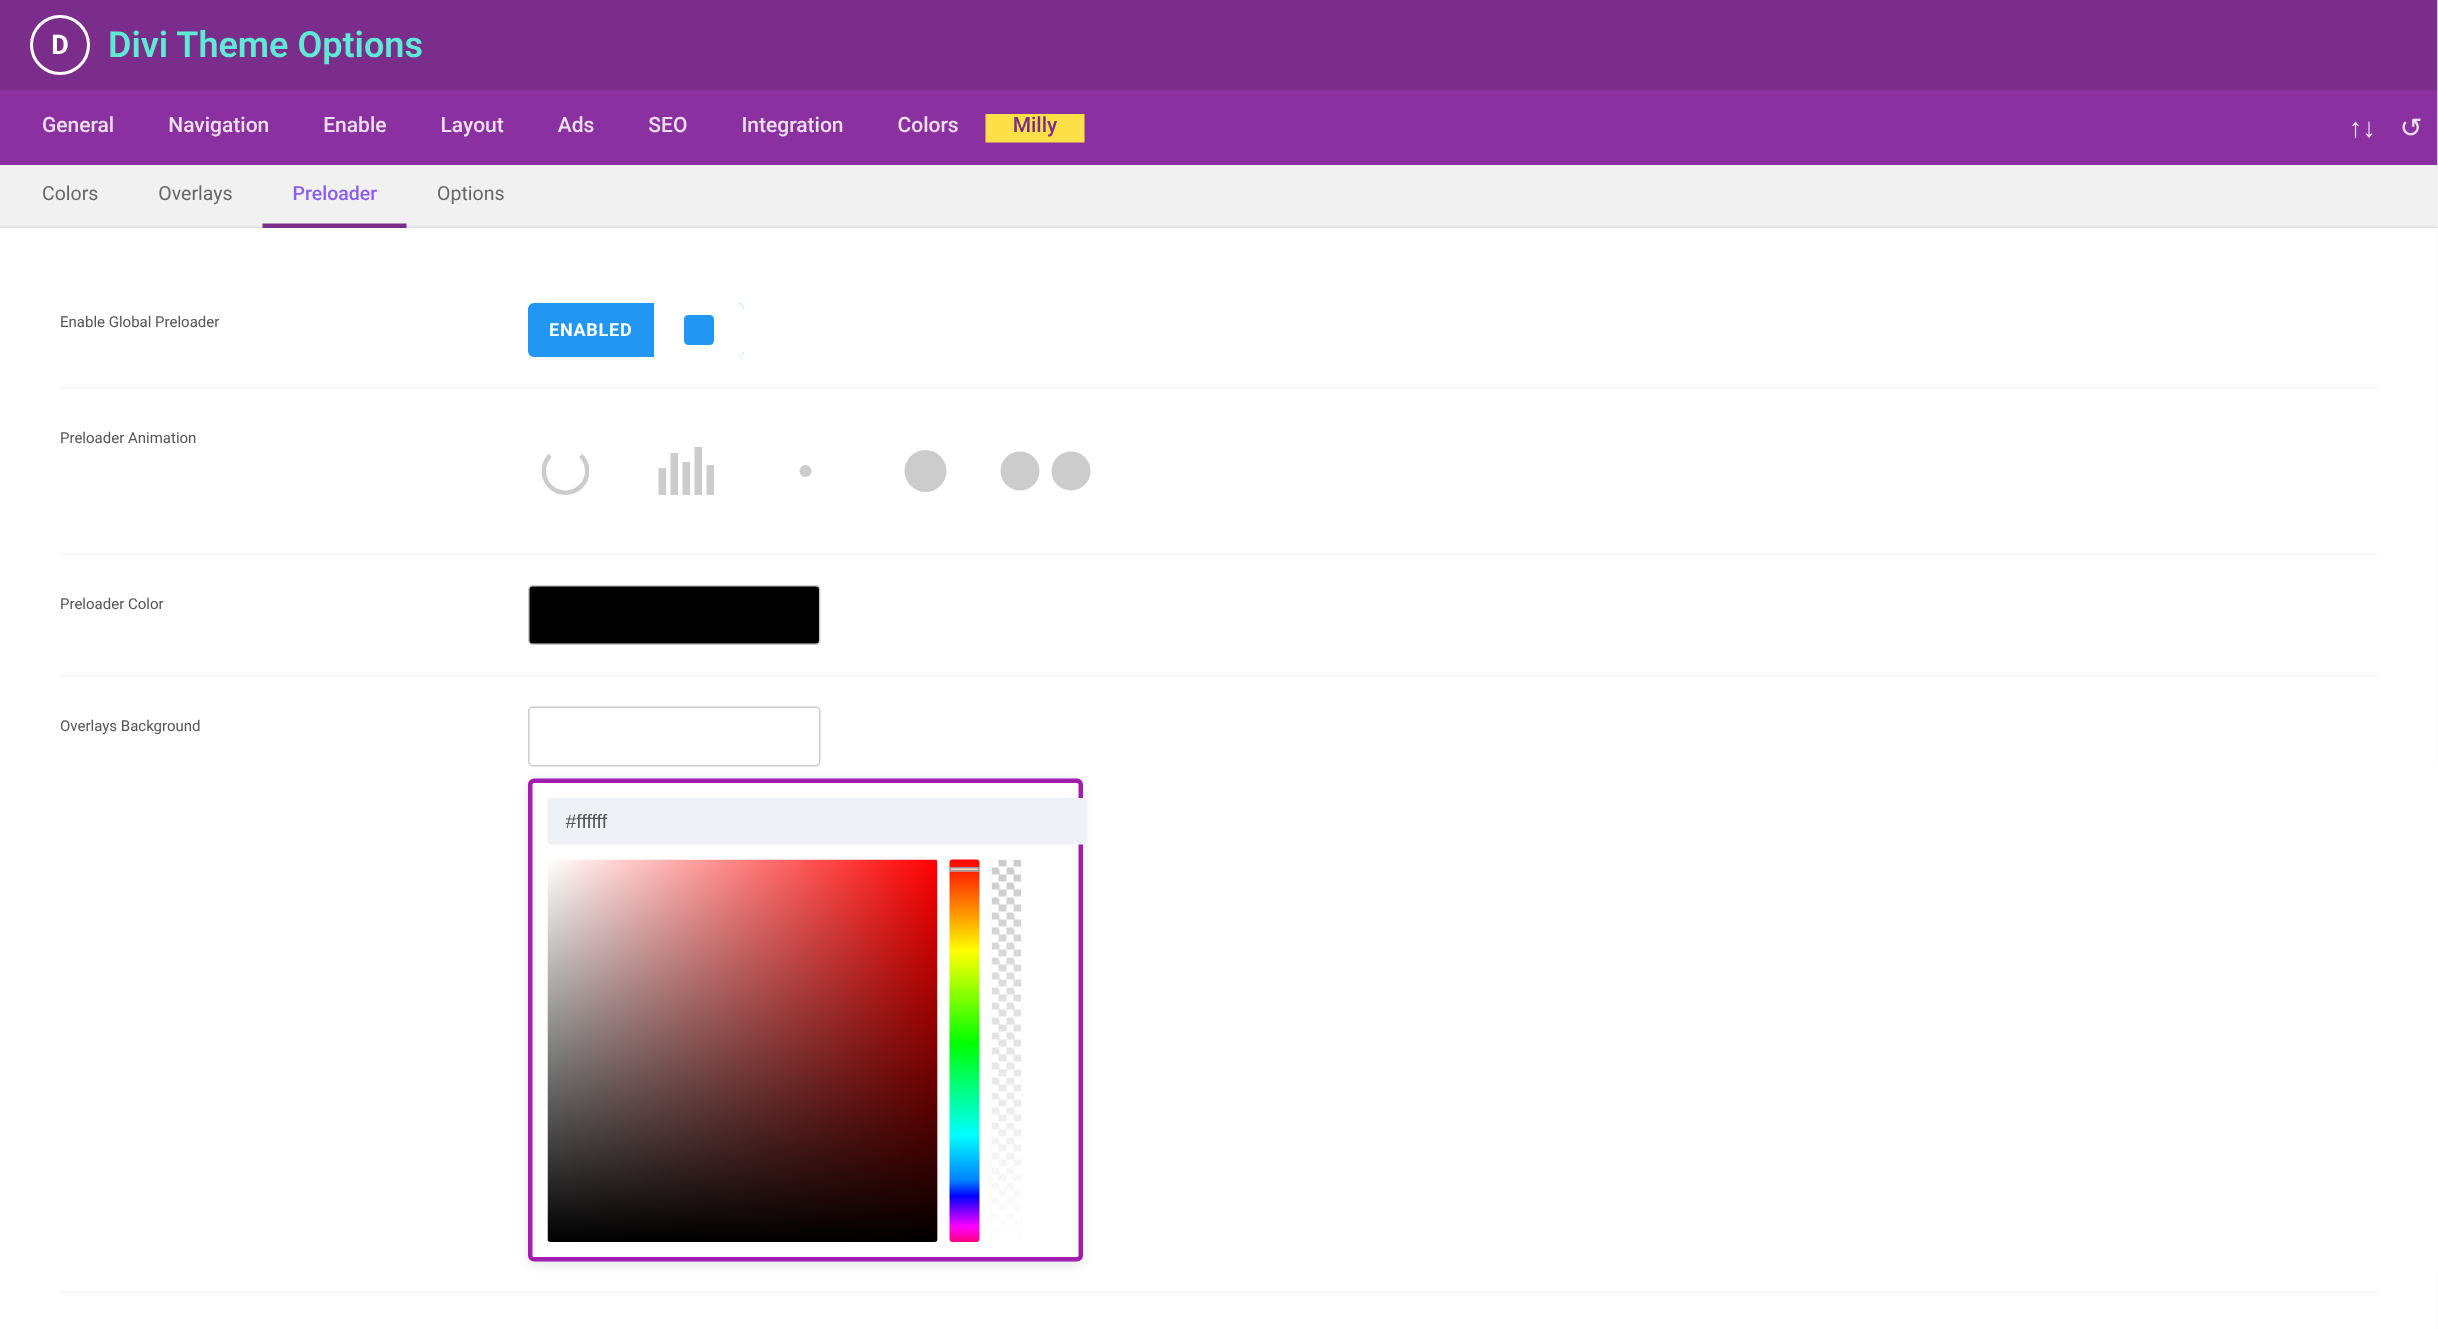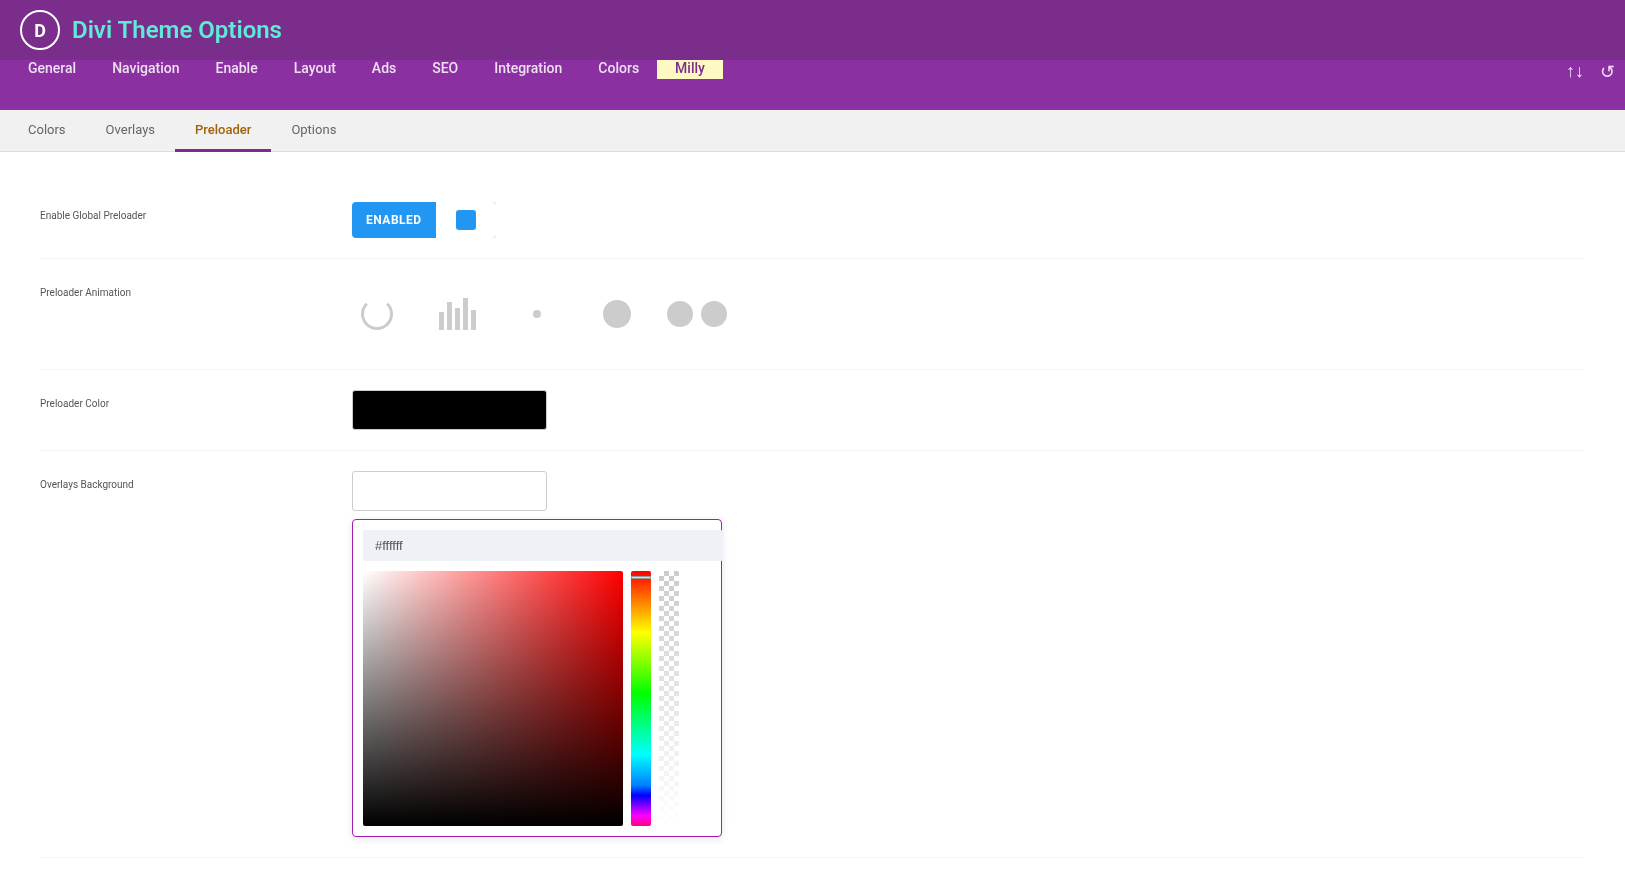--- a/index.html
+++ b/index.html
@@ -25,36 +25,36 @@
       border-radius: 50%;
       display: flex; align-items: center; justify-content: center;
       font-weight: bold; font-size: 18px; color: #fff;
     }
     .header-title { color: #5eead4; font-size: 24px; font-weight: 600; }
 
     
     .nav-bar {
       background: #8b30a0;
       display: flex;
-      align-items: flex-start;
+      align-items: center;
       padding: 0 10px;
       height: 50px;
     }
     .nav-item {
       color: rgba(255,255,255,0.85);
       padding: 0 18px;
       display: flex; align-items: center;
       cursor: pointer;
       font-size: 14px;
       font-weight: 500;
       white-space: nowrap;
       border-bottom: 3px solid transparent;
     }
     .nav-item.active {
-      background: #fef9c3;
+      background: #fde047;
       color: #7b2d8b;
       border-radius: 0;
     }
     .nav-right {
       margin-left: auto;
       display: flex;
       align-items: center;
       gap: 16px;
     }
     .nav-icon {
@@ -72,21 +72,21 @@
     }
     .tab-item {
       padding: 12px 20px;
       font-size: 13px;
       color: #666;
       cursor: pointer;
       border-bottom: 3px solid transparent;
       margin-bottom: -1px;
     }
     .tab-item.active {
-      color: #a16207;
+      color: #8b5cf6;
       border-bottom: 3px solid #7b2d8b;
       font-weight: 500;
     }
 
     
     .main-content {
       background: #fff;
       padding: 30px 40px;
       min-height: calc(886px - 60px - 50px - 46px);
     }
@@ -209,21 +209,21 @@
       width: 195px; height: 40px;
       background: #fff;
       border: 1px solid #ccc;
       border-radius: 3px;
       cursor: pointer;
     }
 
     
     .color-picker-container {
       margin-top: 8px;
-      border: 1px solid #a21caf;
+      border: 3px solid #a21caf;
       border-radius: 4px;
       padding: 10px;
       background: #fff;
       width: 370px;
       box-shadow: 0 2px 8px rgba(0,0,0,0.1);
     }
     .color-hex-input {
       background: #eef2f7;
       border: none;
       padding: 8px 12px;

